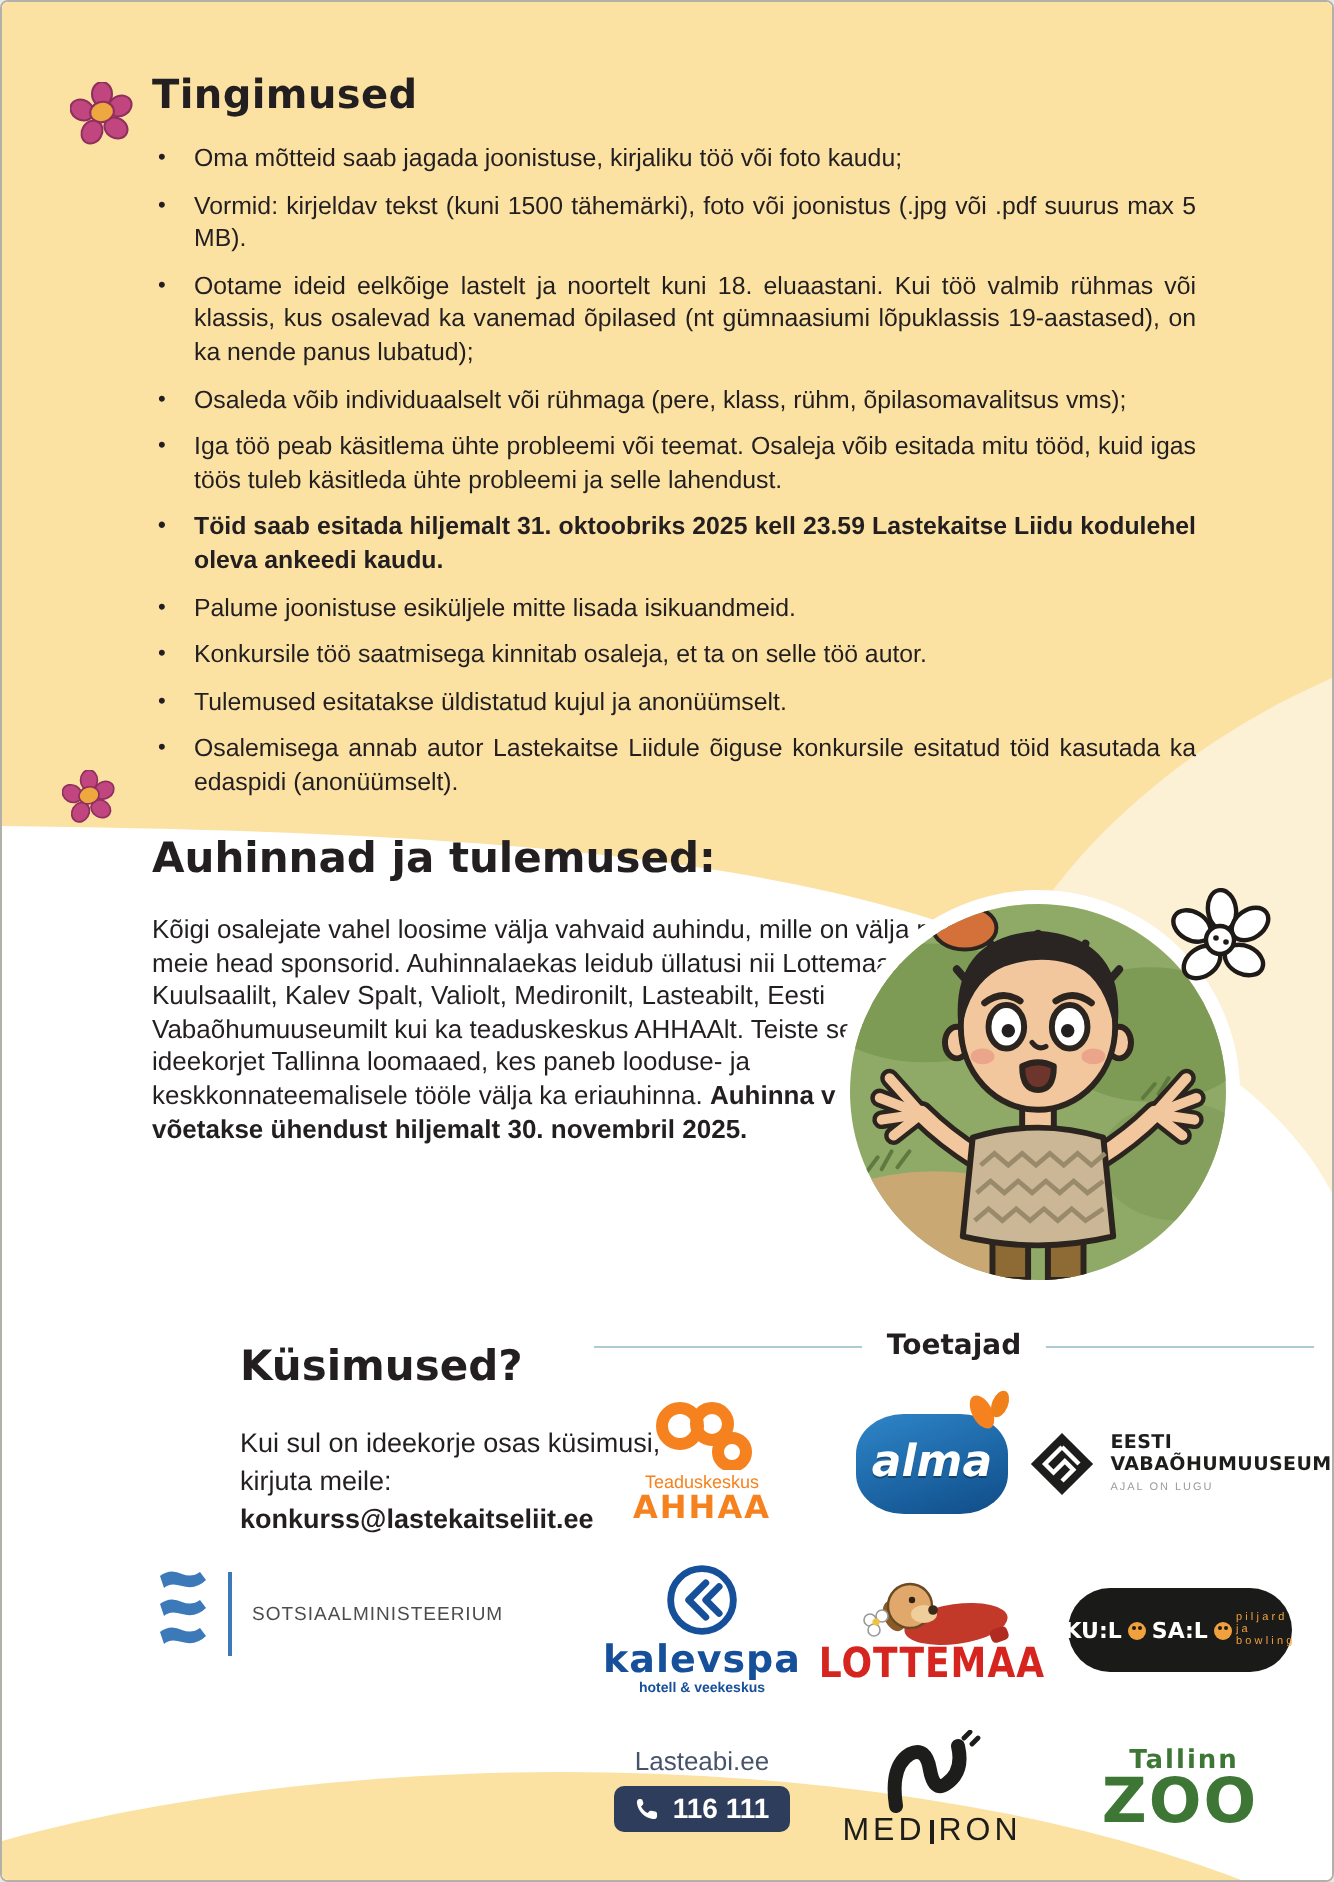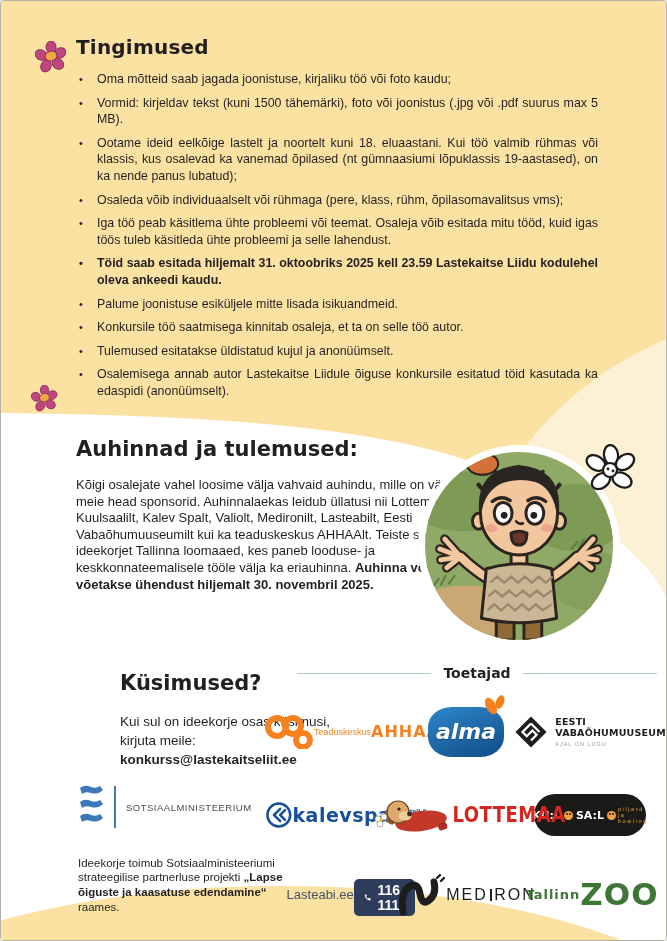--- a/index.html
+++ b/index.html
@@ -19,21 +19,21 @@
   .terms{list-style:none;margin:12px 0 0 0;padding:0;}
   .terms li{
     position:relative;padding-left:21px;margin-bottom:7px;
     font-size:12.4px;line-height:16.6px;text-align:justify;
   }
   .terms li::before{content:"•";position:absolute;left:3px;top:0;font-size:11px;color:#231f20;}
   .terms li.bold{font-weight:700;}
   .terms li.bold::before{font-weight:700;}
 
   
-  .auhinnad{position:absolute;left:75px;top:436px;width:446px;}
+  .auhinnad{position:absolute;left:75px;top:416px;width:446px;}
   .auhinnad h2{font-size:21px;font-weight:700;}
   .auhinnad p{margin:16px 0 0 0;font-size:13px;line-height:16.6px;}
   .circle-spacer{float:right;width:70px;height:220px;
     shape-outside:circle(104px at 150px 96px);}
   .boy{position:absolute;left:424px;top:451px;width:188px;height:188px;
     border-radius:50%;box-shadow:0 0 0 7px #ffffff;overflow:hidden;}
   .white-flower{position:absolute;left:583px;top:443px;}
 
   
   .kysimused{position:absolute;left:75px;top:670px;width:232px;margin-left:44px;}
@@ -47,21 +47,21 @@
     font-size:11.5px;line-height:14.8px;}
   .project strong{font-weight:700;}
 
   
   .toetajad{position:absolute;left:296px;top:664px;width:360px;}
   .toe-head{display:flex;align-items:center;justify-content:center;gap:12px;}
   .toe-line{height:1px;background:#aecbd3;flex:1;}
   .toe-title{font-size:14px;font-weight:700;font-family:"DejaVu Sans",sans-serif;}
   .logo-grid{margin-top:10px;display:grid;grid-template-columns:108px 122px 126px;
     grid-template-rows:82px 84px 76px;align-items:center;justify-items:center;}
-  .logo{display:flex;flex-direction:row;align-items:center;line-height:1.05;}
+  .logo{display:flex;flex-direction:column;align-items:center;line-height:1.05;}
 
   .ahhaa{color:#f5821f;text-align:center;}
   .ahhaa .t1{font-size:9px;margin-top:2px;}
   .ahhaa .t2{font-size:16px;font-weight:800;letter-spacing:1px;font-family:"DejaVu Sans",sans-serif;}
 
   .alma-blob{position:relative;width:76px;height:50px;border-radius:24px/20px;
     background:linear-gradient(160deg,#2e86c9,#0f4c88);
     display:flex;align-items:center;justify-content:center;}
   .alma-blob .alma-txt{color:#fff;font-size:22px;font-weight:800;font-style:italic;
     font-family:"DejaVu Sans",sans-serif;text-shadow:0 1px 0 rgba(0,0,0,.3);}
@@ -261,23 +261,20 @@
       <g fill="#3b79b8">
         <path d="M2,3 q5,-4 11,-1 q5,2 9,-1 l3,4 q-5,5 -12,3 q-6,-2 -9,1 z"></path>
         <path d="M2,17 q5,-4 11,-1 q5,2 9,-1 l3,4 q-5,5 -12,3 q-6,-2 -9,1 z"></path>
         <path d="M2,31 q5,-4 11,-1 q5,2 9,-1 l3,4 q-5,5 -12,3 q-6,-2 -9,1 z"></path>
       </g>
     </svg>
     <div class="vbar"></div>
     <div class="mlabel">SOTSIAALMINISTEERIUM</div>
   </div>
 
-  <p class="project">
-    <span>Ideekorje toimub Sotsiaalministeeriumi strateegilise partnerluse projekti </span><strong>„Lapse õiguste ja kaasatuse edendamine“</strong><span> raames.</span>
-  </p>
 
   <section class="toetajad">
     <div class="toe-head">
       <div class="toe-line"></div>
       <div class="toe-title">Toetajad</div>
       <div class="toe-line"></div>
     </div>
 
     <div class="logo-grid">
 

